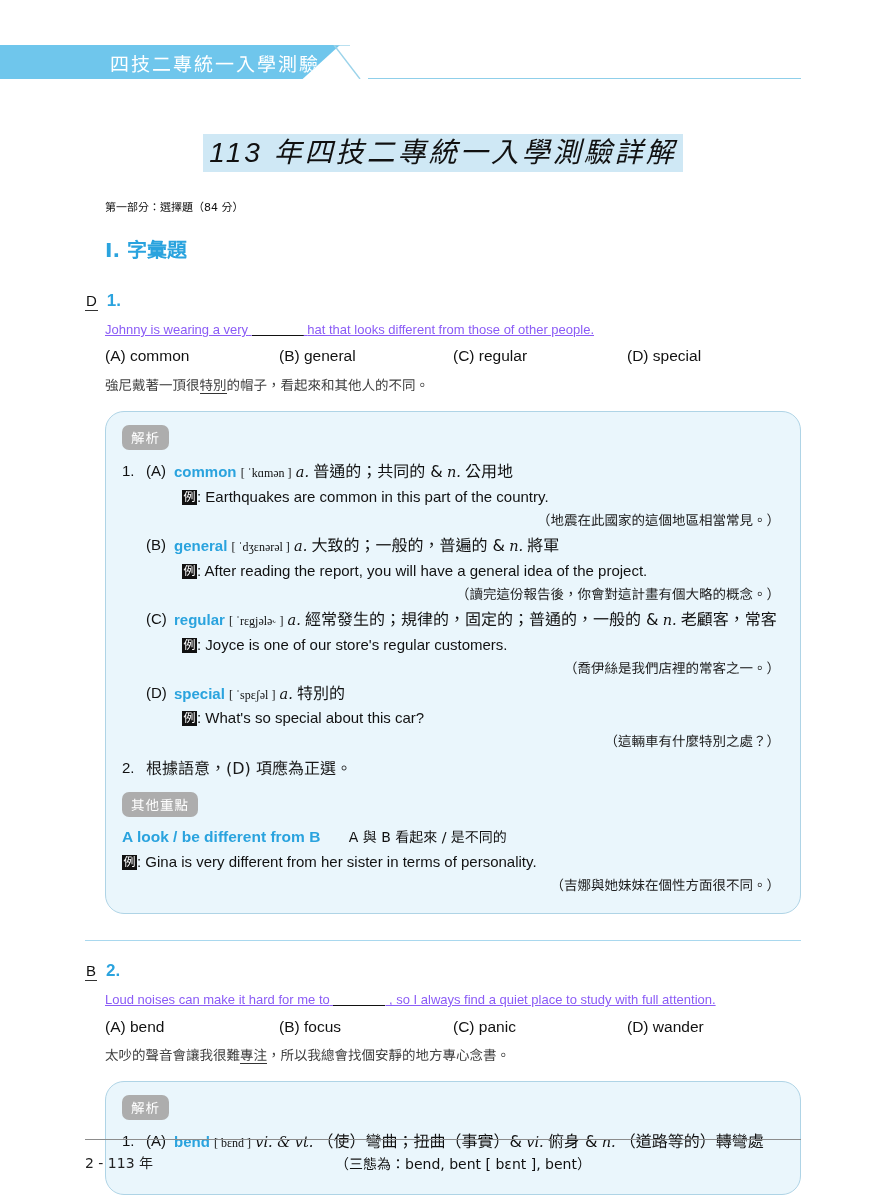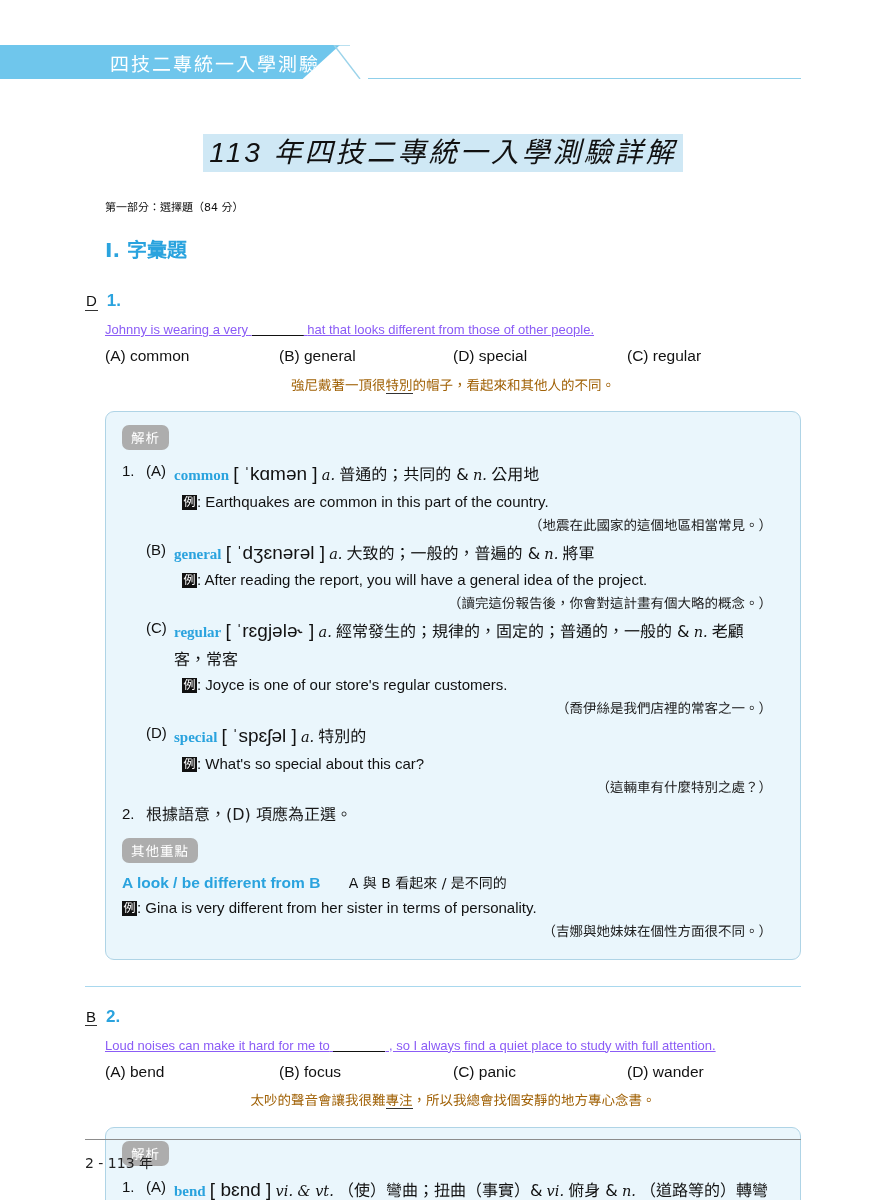--- a/index.html
+++ b/index.html
@@ -146,37 +146,36 @@
     color: #111;
     margin-bottom: 3px;
   }
   .q-options > span {
     width: 25%;
     box-sizing: border-box;
   }
 
   .q-translation {
     font-size: 13.5px;
-    color: #a16207;
+    color: #404040;
     line-height: 1.8;
     margin-bottom: 14px;
     font-family: "DejaVu Sans", "Liberation Sans", sans-serif;
-    text-align: center;
   }
   .q-translation u {
     text-decoration: none;
     border-bottom: 1px solid #333;
   }
 
   
   .exp-box {
     background: #EAF6FC;
     border: 1px solid #AFD4E6;
-    border-radius: 9px;
-    padding: 13px 28px 16px 16px;
+    border-radius: 19px;
+    padding: 13px 20px 16px 16px;
     margin-left: 20px;
     margin-bottom: 18px;
   }
   .badge {
     display: inline-block;
     background: #ADADAD;
     color: #ffffff;
     border-radius: 7px;
     font-size: 13.5px;
     padding: 2px 9px 3px 9px;
@@ -204,25 +203,25 @@
     font-size: 15px;
     line-height: 1.62;
     color: #111;
   }
   .entry-label { width: 28px; flex: none; }
   .entry-main { flex: 1; }
 
   .word {
     color: #2AA3DE;
     font-weight: bold;
+    font-family: Liberation Sans, sans-serif;
+  }
+  .phon {
     font-family: Liberation Serif, serif;
-  }
-  .phon {
-    font-family: Liberation Sans, sans-serif;
-    font-size: 19px;
+    font-size: 12px;
     color: #111;
   }
   .pos {
     font-style: italic;
     font-family: "DejaVu Serif", "Liberation Serif", serif;
     font-size: 14.5px;
   }
   .cn {
     font-family: "DejaVu Sans", "Liberation Sans", sans-serif;
     font-size: 16px;
@@ -335,22 +334,22 @@
     </div>
     <div class="q-body">
       <div class="q-stem">
         <span>Johnny is wearing a very</span>
         <span class="blank"></span>
         <span>hat that looks different from those of other people.</span>
       </div>
       <div class="q-options">
         <span>(A) common</span>
         <span>(B) general</span>
+        <span>(C) regular</span>
         <span>(D) special</span>
-        <span>(C) regular</span>
       </div>
       <div class="q-translation">
         <span>強尼戴著一頂很</span><u>特別</u><span>的帽子，看起來和其他人的不同。</span>
       </div>
     </div>
 
     <div class="exp-box">
       <div class="badge">解析</div>
 
       <div class="exp-item">

